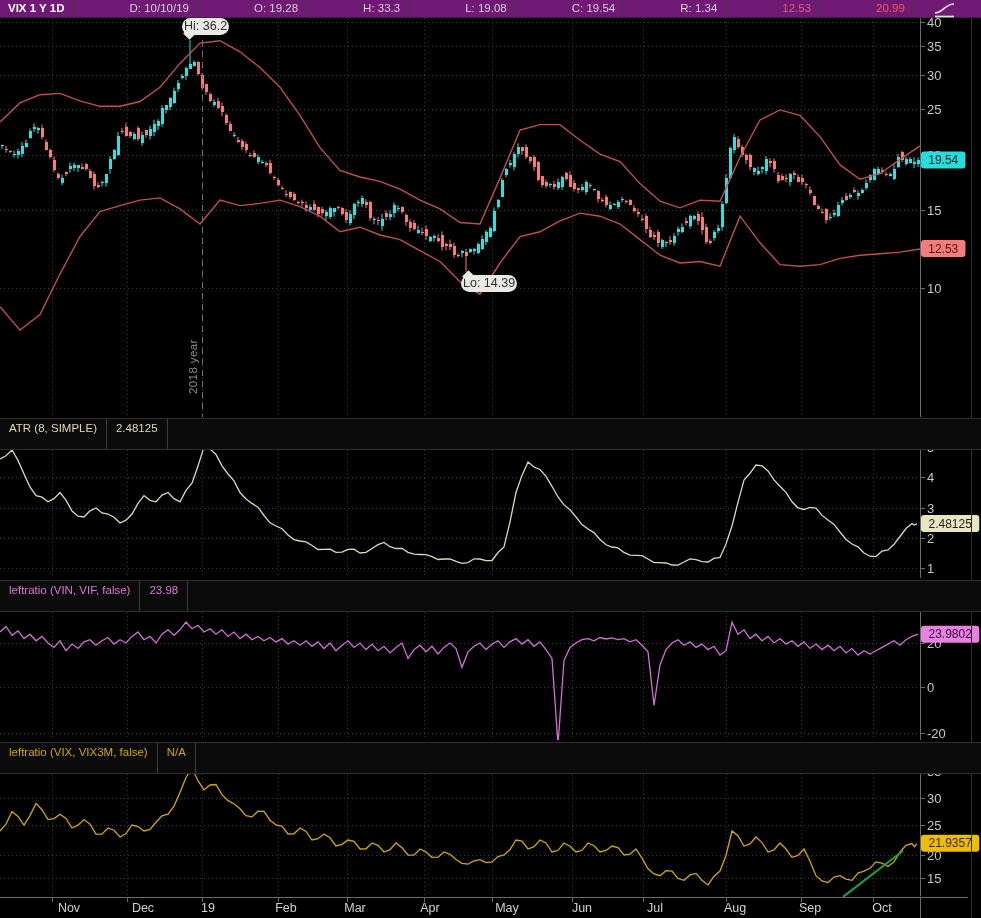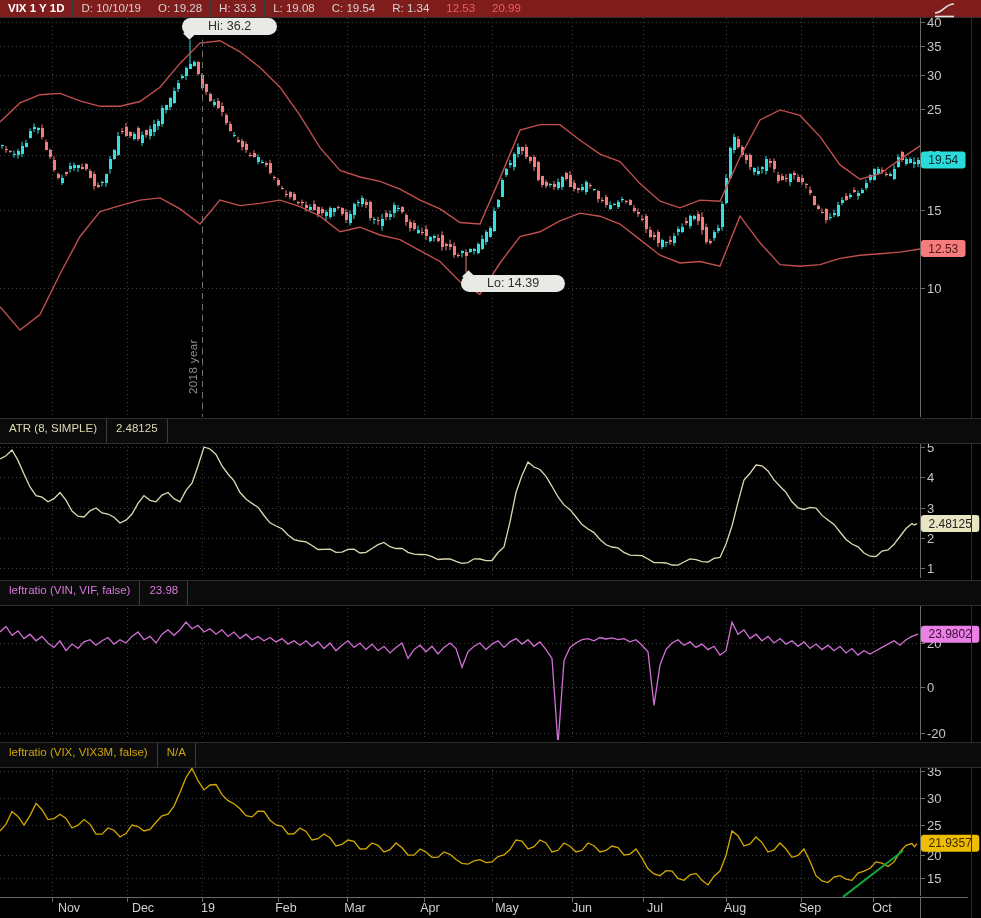--- a/index.html
+++ b/index.html
@@ -6,34 +6,34 @@
   body{width:981px;height:918px;position:relative;overflow:hidden;
        font-family:"Liberation Sans",sans-serif;}
   #chart-svg{position:absolute;left:0;top:0;z-index:1;}
   .grid{stroke:#3e3e3e;stroke-width:1;stroke-dasharray:1 3;}
   .axis{stroke:#6a6a6a;stroke-width:1;fill:none;}
   .ylab{fill:#c6c6c6;font-size:13px;font-family:"Liberation Sans",sans-serif;}
   .mlab{fill:#d0d0d0;font-size:12.5px;font-family:"Liberation Sans",sans-serif;}
   .blab{font-size:12px;font-family:"Liberation Sans",sans-serif;}
   .yearlbl{fill:#8c8c8c;font-size:11.5px;letter-spacing:.4px;font-family:"Liberation Sans",sans-serif;}
   .topbar{position:absolute;left:0;top:0;width:981px;height:18px;z-index:3;
-          background:#7f1d1d;border-bottom:1px solid #2e2e2e;display:flex;
-          font-size:11.5px;line-height:17px;color:#d4d4d4;box-sizing:border-box;}
+          background:#701a75;border-bottom:1px solid #2e2e2e;display:flex;
+          font-size:11.5px;line-height:17px;color:#d4d4d4;box-sizing:border-box;gap:48px;}
   .topbar .cell{padding:0 8px;border-right:1px solid #3c3c3c;white-space:nowrap;}
   .topbar .sym{color:#fff;font-weight:bold;}
   .topbar .study{color:#f25c5c;}
-  .subhead{position:absolute;left:0;width:981px;height:26px;z-index:3;
+  .subhead{position:absolute;left:0;width:981px;height:32px;z-index:3;
            background:#0b0b0b;border-top:1px solid #2e2e2e;border-bottom:1px solid #2e2e2e;
            display:flex;font-size:11.5px;line-height:18px;box-sizing:border-box;}
   .subhead .cell{padding:0 9px;border-right:1px solid #3c3c3c;white-space:nowrap;}
   .c-atr{color:#ddd9b2;}
   .c-vin{color:#d977dd;}
   .c-gold{color:#cfa60b;}
   .tooltip{position:absolute;z-index:4;background:#e9e9e5;color:#2e2e2e;
-           font-size:12.5px;padding:1px 26px 2px;border-radius:9px;white-space:nowrap;}
+           font-size:12.5px;padding:1px 2px 2px;border-radius:9px;white-space:nowrap;}
   .tooltip .tail{position:absolute;width:9px;height:9px;background:#e9e9e5;
                  transform:rotate(45deg);}
   #hi-tip .tail{left:3px;bottom:-3px;}
   #lo-tip .tail{left:3px;top:-3px;}
   .corner-icon{position:absolute;left:930px;top:1px;z-index:4;width:34px;height:17px;}
 </style>
 </head>
 <body>
 
 <svg id="chart-svg" width="981" height="918">

